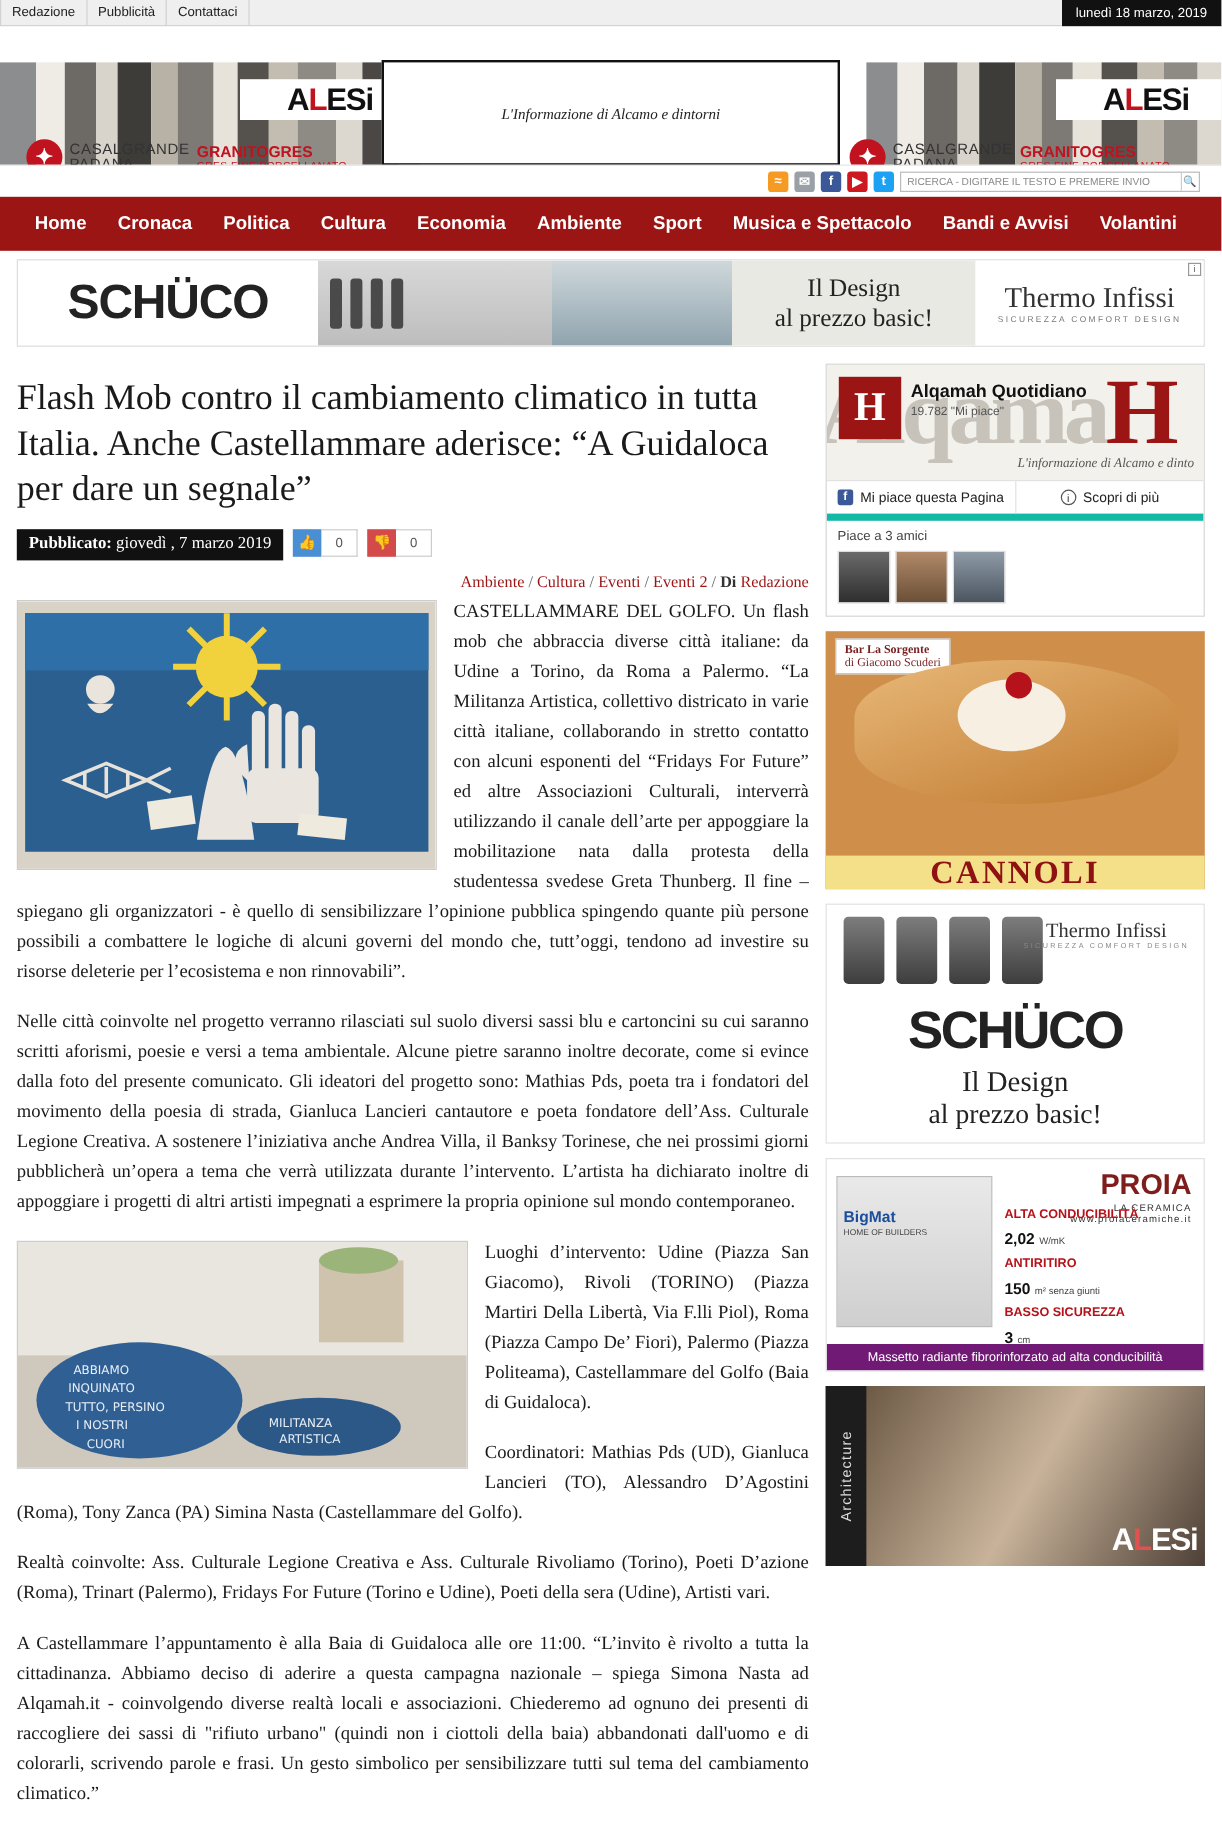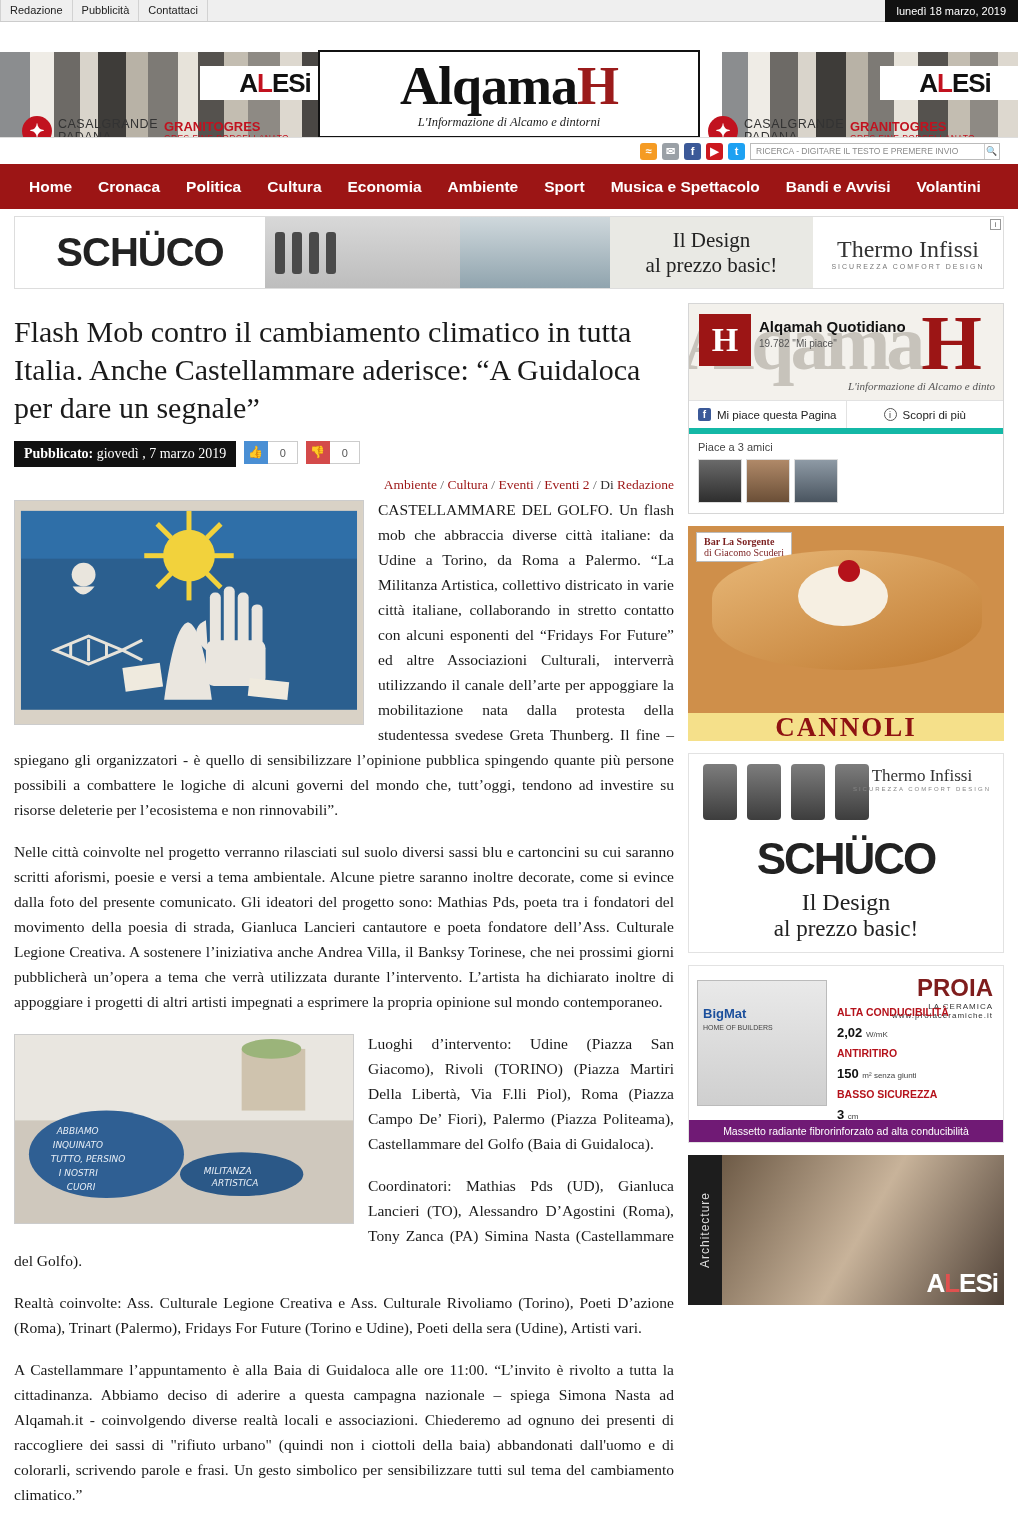--- a/index.html
+++ b/index.html
@@ -116,26 +116,26 @@
   .vote .ic { width:24px; height:23px; display:flex; align-items:center; justify-content:center; color:#fff; font-size:12px;}
   .vote .up { background:#4a8fd4; }
   .vote .down { background:#d44a4a; }
   .vote .cnt { width:30px; height:23px; border:1px solid #ccc; border-left:none; background:#fff;
      display:flex; align-items:center; justify-content:center; font-family:"Liberation Sans",sans-serif;
      font-size:11px; color:#555;}
 
   .cats { text-align:right; font-family:"Liberation Serif",serif; font-size:13.5px; color:#9c1515; margin-bottom:4px;}
   .cats a { color:#9c1515; text-decoration:none;}
   .cats .sep { color:#666; }
-  .cats .di { color:#333; }
+  .cats .di { color:#333;font-weight:bold; }
 
   .art { font-size:15.5px; line-height:25px; text-align:justify; color:#1a1a1a;}
   .art p { margin:0 0 17px 0; }
   .figure { width:350px; height:225px; float:left; margin:3px 14px 6px 0; border:1px solid #ccc; position:relative; overflow:hidden;}
-  .figure2 { width:340px; height:190px; float:left; margin:3px 14px 6px 0; border:1px solid #ccc; position:relative; overflow:hidden;font-style:italic;}
+  .figure2 { width:376px; height:190px; float:left; margin:3px 14px 6px 0; border:1px solid #ccc; position:relative; overflow:hidden;}
   .clr { clear:both; }
 
   .letto { text-align:right; font-size:14.5px; color:#222; margin:22px 0 14px 0;}
 
   
   .sbox { width:316px; margin-bottom:12px; position:relative; overflow:hidden; }
   .politiche {
     height:170px; background:linear-gradient(135deg,#e6e9ec 0%,#cfd5da 45%,#b9c0c6 100%);
     position:relative;
   }
@@ -290,21 +290,20 @@
         <div class="c1">CASALGRANDE</div>
         <div class="c1">PADANA</div>
       </div>
       <div>
         <div class="c2">GRANITOGRES</div>
         <div class="c3">GRES FINE PORCELLANATO</div>
       </div>
     </div>
 
     <div class="mh-logo-wrap">
-      <div class="mh-title"><span>Alqama</span><span class="red">H</span></div>
       <div class="mh-sub">L'Informazione di Alcamo e dintorni</div>
     </div>
   </div>
 
   <div class="socialrow">
     <div class="sic rss">≈</div>
     <div class="sic mail">✉</div>
     <div class="sic fb">f</div>
     <div class="sic yt">▶</div>
     <div class="sic tw">t</div>

